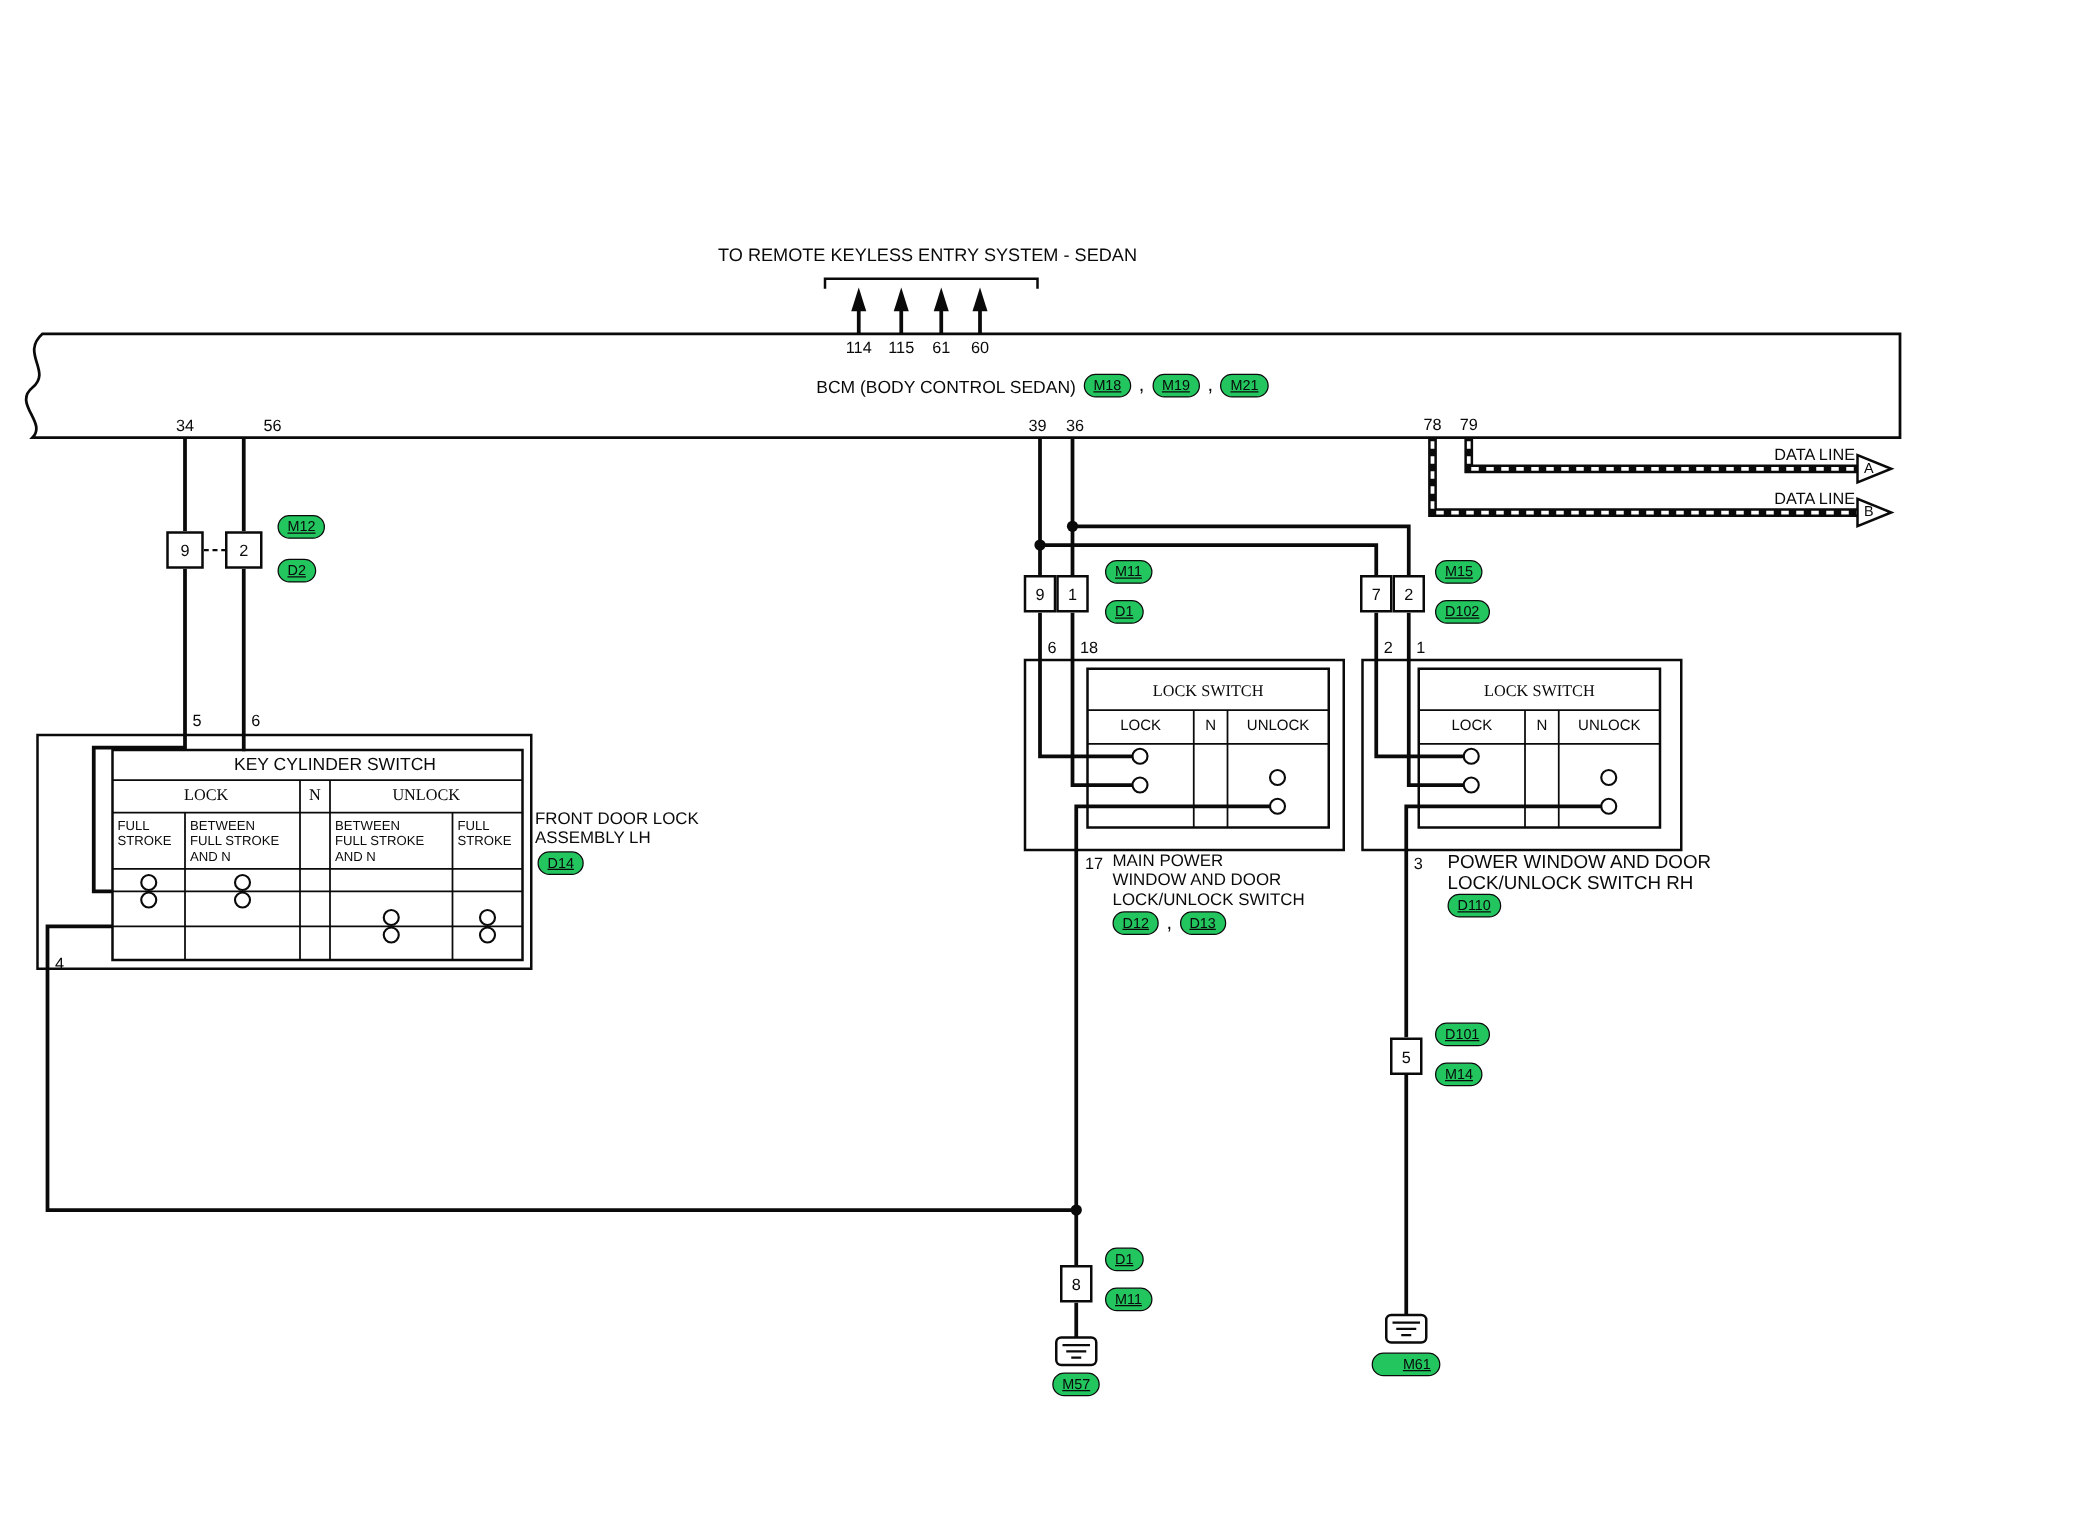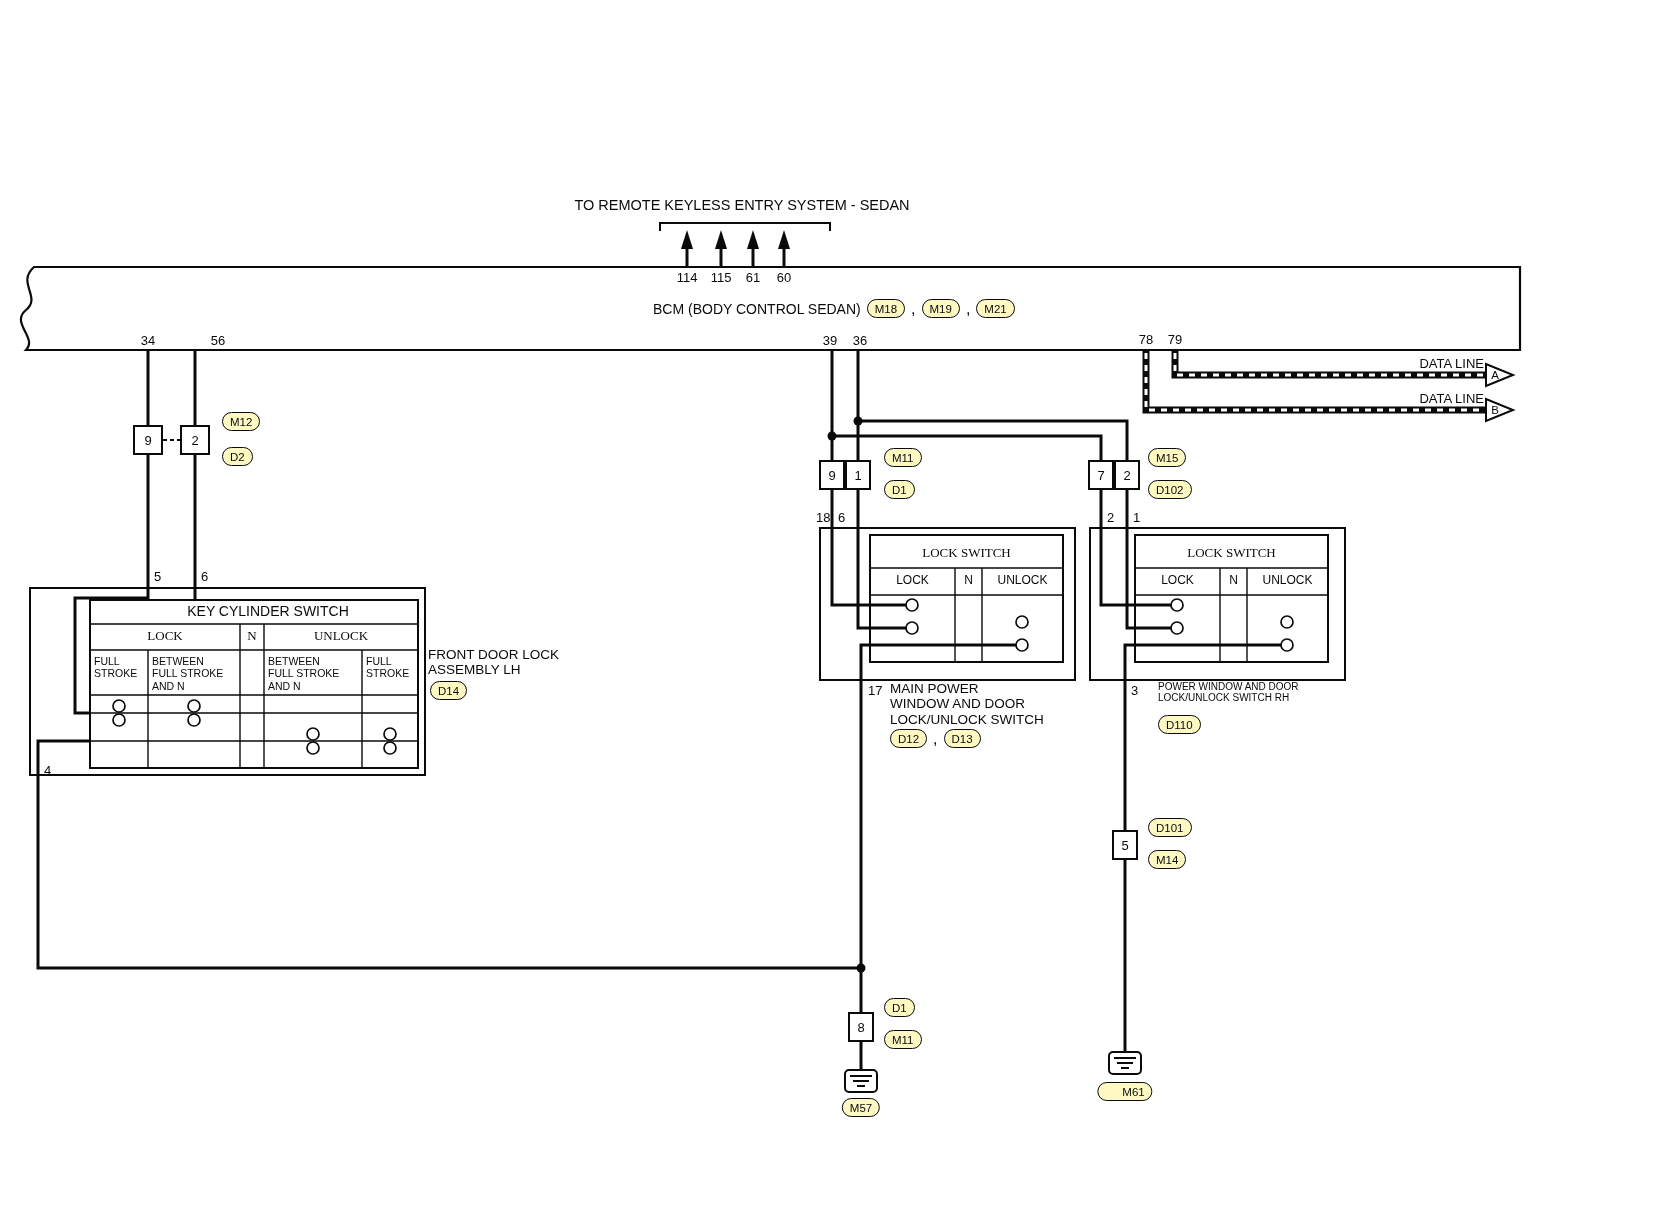--- a/index.html
+++ b/index.html
@@ -4,21 +4,21 @@
 <style>
   html,body{margin:0;padding:0;background:#fff;}
   .canvas{position:relative;width:1660px;height:1216px;background:#fff;
           font-family:"Liberation Sans",sans-serif;color:#0a0a0a;overflow:hidden;}
   svg.wires{position:absolute;left:0;top:0;}
   .lbl{position:absolute;font-size:13px;line-height:1.14;white-space:pre-line;color:#0a0a0a;}
   .c{transform:translateX(-50%);text-align:center;white-space:nowrap;}
   .ctr{text-align:center;}
   .oval{display:inline-flex;align-items:center;justify-content:center;
         border:1.6px solid #0a0a0a;border-radius:10px;height:19px;min-width:30px;
-        padding:0 7px;font-size:11.5px;background:#fef9c3;box-sizing:border-box;white-space:nowrap;}
+        padding:0 7px;font-size:11.5px;background:#22c55e;box-sizing:border-box;white-space:nowrap;text-decoration:underline;}
   .oval.abs{position:absolute;}
   .sq{position:absolute;width:26px;height:30px;border:2px solid #0a0a0a;background:#fff;
       display:flex;align-items:center;justify-content:center;font-size:13px;box-sizing:border-box;}
   .row{position:absolute;display:flex;align-items:center;gap:6px;}
   .sub{font-size:10.5px;line-height:1.18;}
   .hdr13{font-size:13px;font-family:Liberation Serif, serif;}
   .hdr12{font-size:12px;}
   .t14{font-size:14px;}
   .t145{font-size:14.5px;}
 </style>
@@ -190,21 +190,21 @@
   <div class="sq" style="left:845px;top:460px;">1</div>
   <span class="oval abs" style="left:884px;top:448px;">M11</span>
   <span class="oval abs" style="left:884px;top:480px;">D1</span>
 
   <div class="sq" style="left:1088px;top:460px;">7</div>
   <div class="sq" style="left:1114px;top:460px;">2</div>
   <span class="oval abs" style="left:1148px;top:448px;">M15</span>
   <span class="oval abs" style="left:1148px;top:480px;">D102</span>
 
   <div class="lbl" style="left:838px;top:511px;">6</div>
-  <div class="lbl" style="left:816px;top:511px;text-align:center;">18</div>
+  <div class="lbl" style="left:864px;top:511px;text-align:center;">18</div>
   <div class="lbl" style="left:868px;top:684px;">17</div>
 
   <div class="lbl ctr hdr13" style="left:870px;top:546px;width:193px;">LOCK SWITCH</div>
   <div class="lbl ctr hdr12" style="left:870px;top:574px;width:85px;">LOCK</div>
   <div class="lbl ctr hdr12" style="left:955px;top:574px;width:27px;">N</div>
   <div class="lbl ctr hdr12" style="left:982px;top:574px;width:81px;">UNLOCK</div>
 
   <div class="lbl" style="left:890px;top:681px;font-size:13.5px;">MAIN POWER
 WINDOW AND DOOR
 LOCK/UNLOCK SWITCH</div>
@@ -216,21 +216,21 @@
 
   <div class="lbl" style="left:1107px;top:511px;">2</div>
   <div class="lbl" style="left:1133px;top:511px;">1</div>
   <div class="lbl" style="left:1131px;top:684px;">3</div>
 
   <div class="lbl ctr hdr13" style="left:1135px;top:546px;width:193px;">LOCK SWITCH</div>
   <div class="lbl ctr hdr12" style="left:1135px;top:574px;width:85px;">LOCK</div>
   <div class="lbl ctr hdr12" style="left:1220px;top:574px;width:27px;">N</div>
   <div class="lbl ctr hdr12" style="left:1247px;top:574px;width:81px;">UNLOCK</div>
 
-  <div class="lbl" style="left:1158px;top:681px;font-size:10px;">POWER WINDOW AND DOOR
+  <div class="lbl" style="left:1158px;top:681px;font-size:15px;">POWER WINDOW AND DOOR
 LOCK/UNLOCK SWITCH RH</div>
   <span class="oval abs" style="left:1158px;top:715px;">D110</span>
 
   <div class="sq" style="left:1112px;top:830px;">5</div>
   <span class="oval abs" style="left:1148px;top:818px;">D101</span>
   <span class="oval abs" style="left:1148px;top:850px;">M14</span>
 
   <div class="sq" style="left:848px;top:1012px;">8</div>
   <span class="oval abs" style="left:884px;top:998px;">D1</span>
   <span class="oval abs" style="left:884px;top:1030px;">M11</span>

